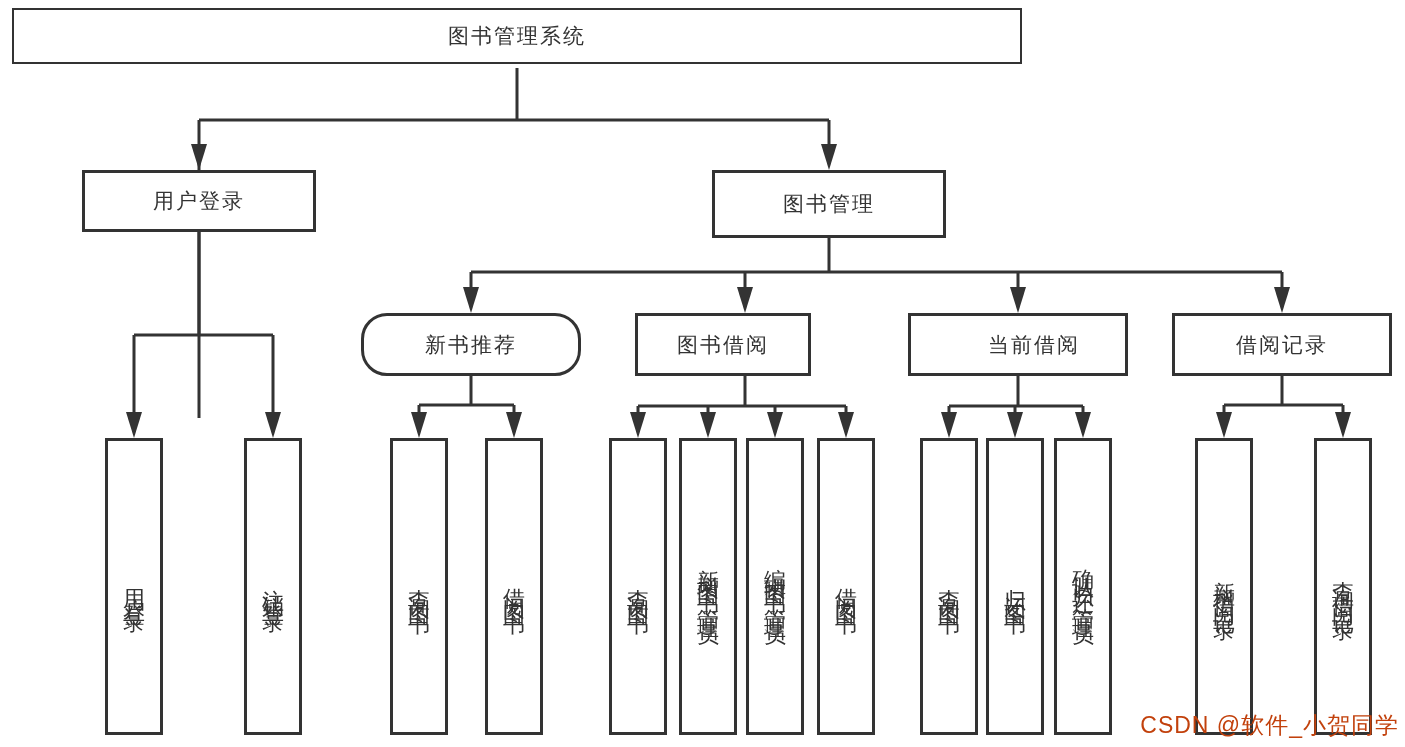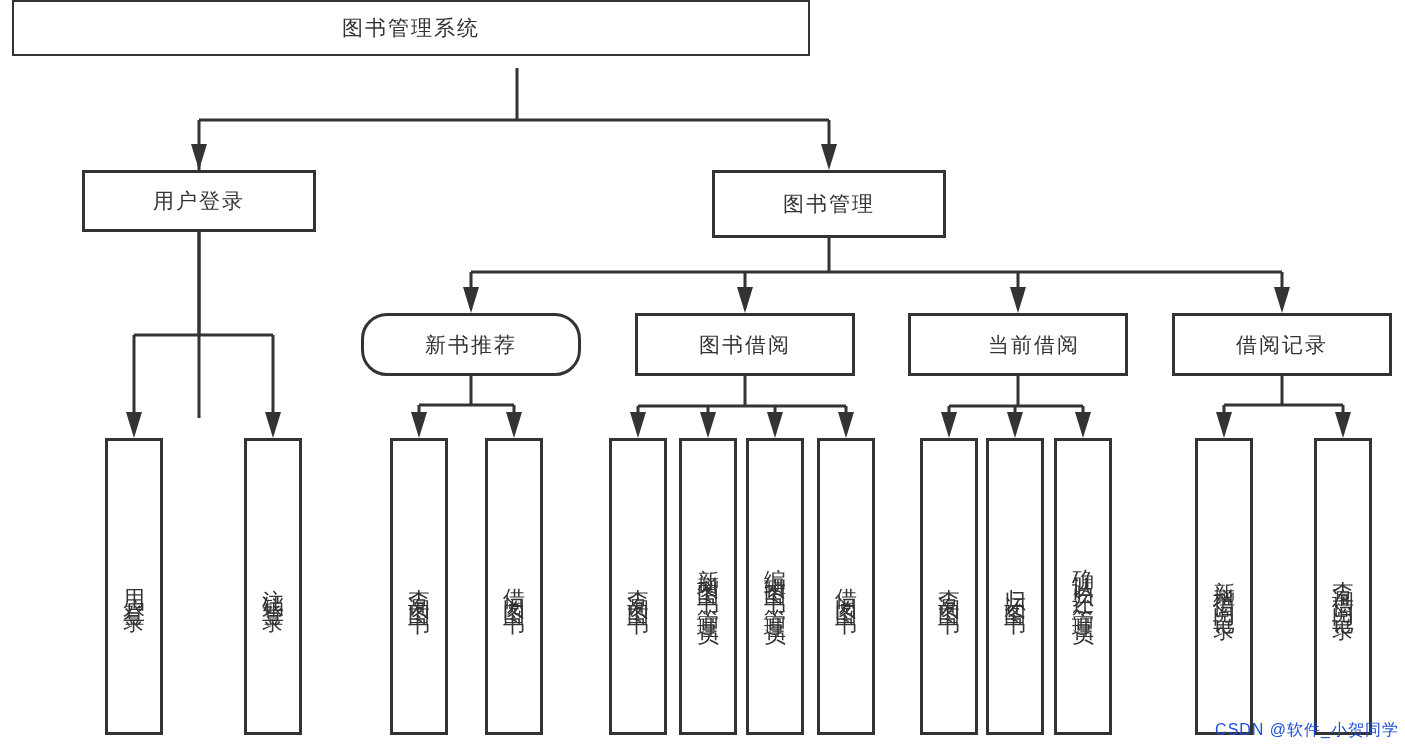--- a/index.html
+++ b/index.html
@@ -48,22 +48,22 @@
     text-orientation: mixed;
     font-size: 22px;
     line-height: 1;
     letter-spacing: 8px;
     display: block;
   }
   .watermark {
     position: absolute;
     right: 6px;
     bottom: 6px;
-    font-size: 16px;
-    color: #1d4ed8;
+    font-size: 23px;
+    color: #c2410c;
     letter-spacing: 1px;
     white-space: nowrap;
   }
 </style>
 </head>
 <body>
 
 <div id="stage">
 
   <svg id="connectors" viewBox="0 0 1405 747" xmlns="http://www.w3.org/2000/svg">
@@ -129,35 +129,35 @@
     <g stroke="#333333" stroke-width="3" fill="none">
       <path d="M1282 376 V405 M1224 405 H1343"></path>
       <path d="M1224 405 V418 M1343 405 V418"></path>
     </g>
     <g fill="#333333" stroke="none">
       <polygon points="1216,412 1232,412 1224,438"></polygon>
       <polygon points="1335,412 1351,412 1343,438"></polygon>
     </g>
   </svg>
 
-  <div class="node h root" style="left:12px; top:0; width:798px; height:56px;">
+  <div class="node h root" style="left:12px; top:8px; width:1010px; height:56px;">
     <span>图书管理系统</span>
   </div>
 
   <div class="node h" style="left:82px; top:170px; width:234px; height:62px;">
     <span>用户登录</span>
   </div>
   <div class="node h" style="left:712px; top:170px; width:234px; height:68px;">
     <span>图书管理</span>
   </div>
 
   <div class="node h" style="left:361px; top:313px; width:220px; height:63px;border-radius:26px;">
     <span>新书推荐</span>
   </div>
-  <div class="node h" style="left:635px; top:313px; width:220px; height:63px;">
+  <div class="node h" style="left:635px; top:313px; width:176px; height:63px;">
     <span>图书借阅</span>
   </div>
   <div class="node h" style="left:908px; top:313px; width:220px; height:63px;padding-left:32px;">
     <span>当前借阅</span>
   </div>
   <div class="node h" style="left:1172px; top:313px; width:220px; height:63px;">
     <span>借阅记录</span>
   </div>
 
   <div class="node v" style="left:105px; top:438px; width:58px; height:297px;">

